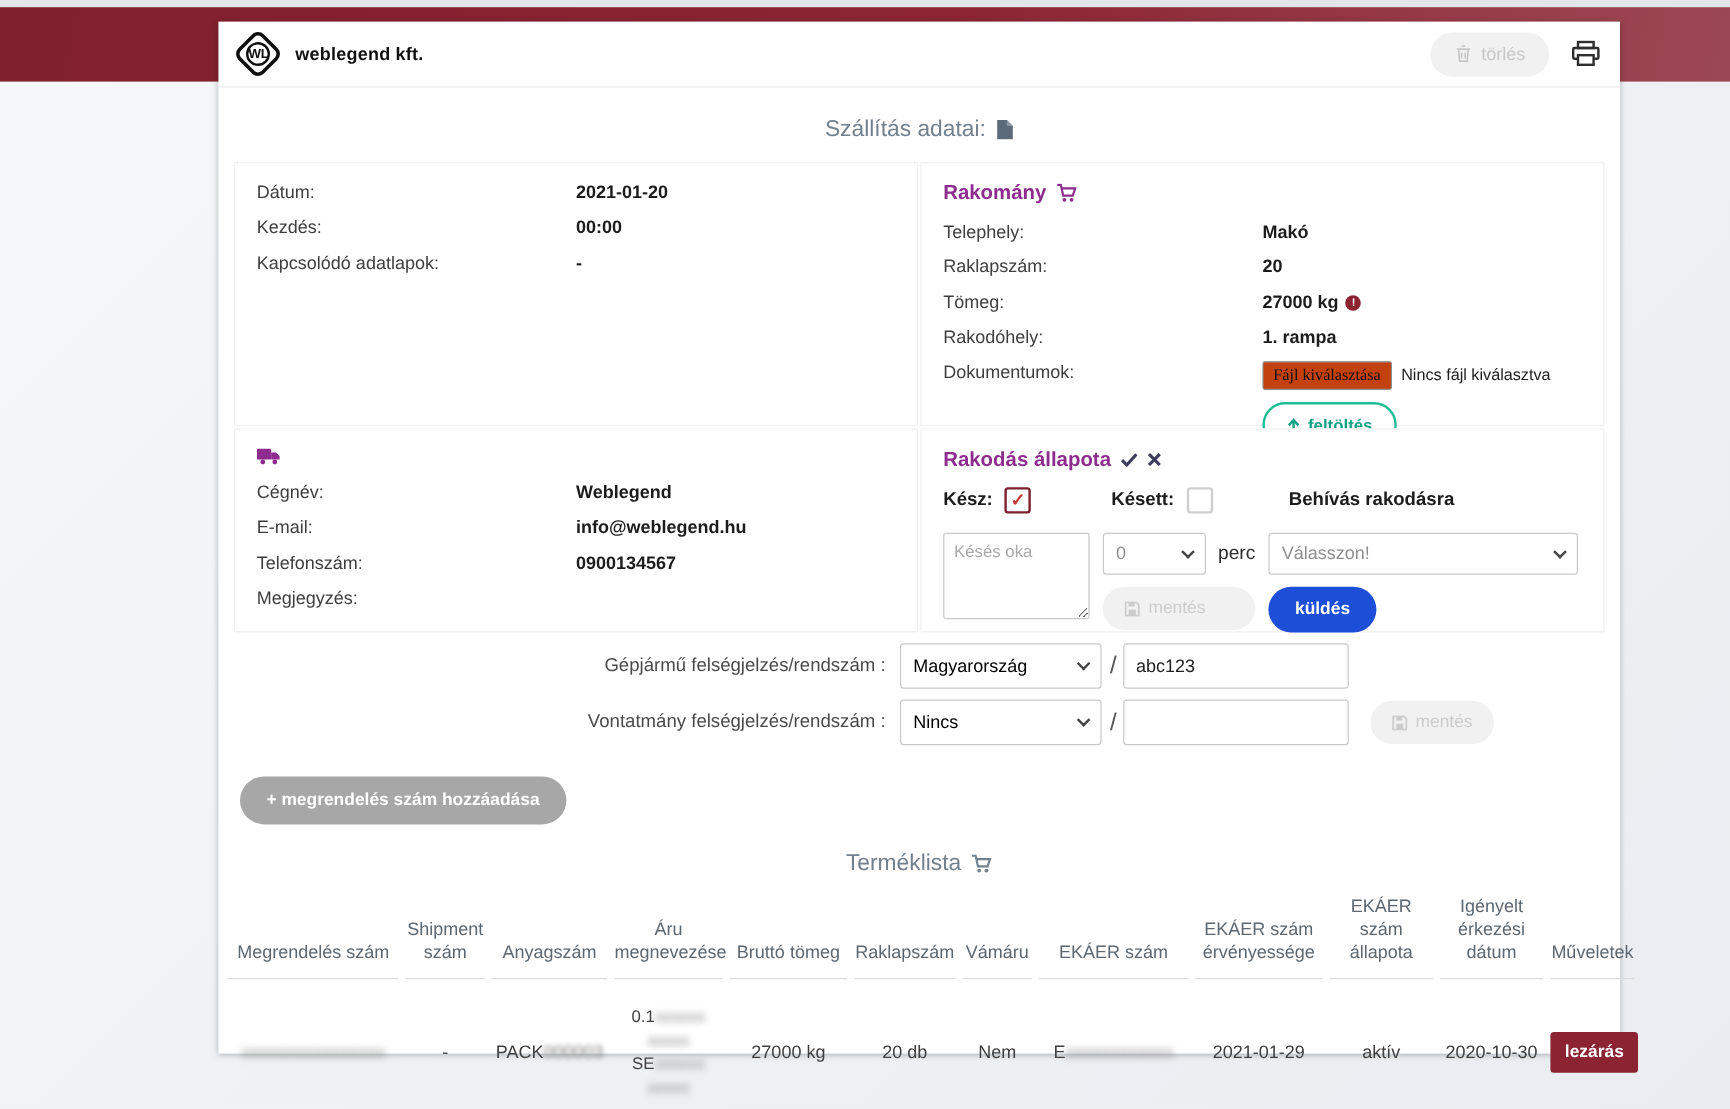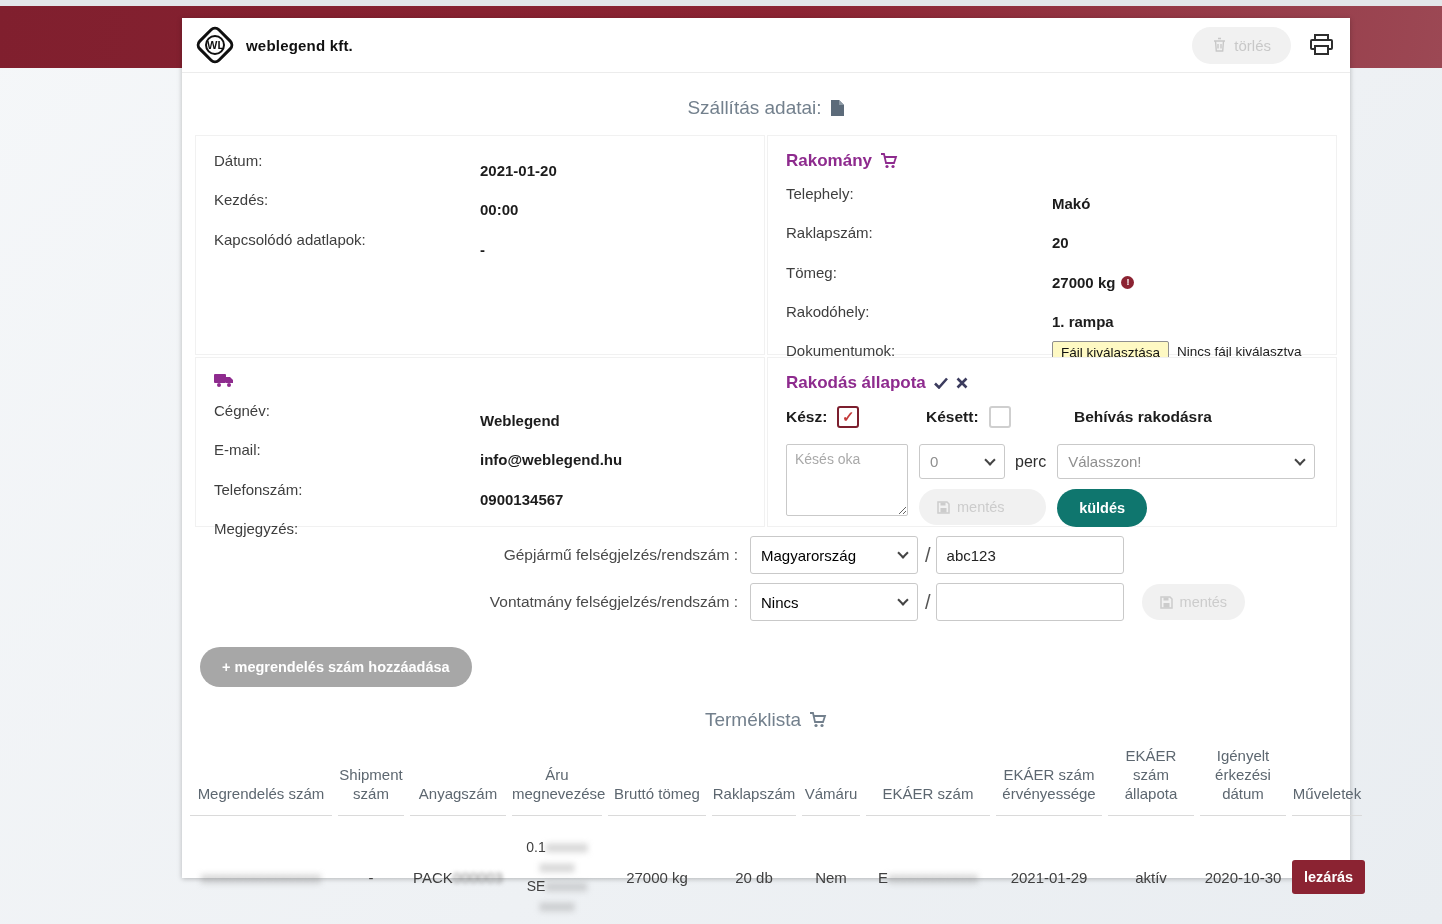--- a/index.html
+++ b/index.html
@@ -32,26 +32,26 @@
     display:flex; align-items:center; justify-content:center; gap:8px; }
 
   
   .panels { display:grid; grid-template-columns:1fr 1fr; gap:2px; padding:0 13px; }
   .panel { background:#fff; border:1px solid #f1f1f1; padding:15px 18px; }
   .panel.tall { height:220px; } .panel.short { height:170px; }
   .panel-title { color:#8e2b8e; font-size:17px; font-weight:bold; display:flex; align-items:center;
     gap:8px; margin-bottom:13px; }
   .field-row { display:flex; align-items:flex-start; margin-bottom:9px; font-size:15px; line-height:1.35; }
   .field-label { width:50%; color:#3e3e3e; }
-  .field-value { font-weight:bold; color:#1c1c1c; display:flex; align-items:center; gap:6px;margin-top:10px; }
+  .field-value { font-weight:bold; color:#1c1c1c; display:flex; align-items:center; gap:6px; }
   .info-dot { width:13px; height:13px; border-radius:50%; background:#8b2332; color:#fff; font-size:9px;
     font-weight:bold; text-align:center; line-height:13px; display:inline-block; }
   .file-wrap { display:flex; align-items:center; gap:8px; font-size:13.5px; color:#1c1c1c; }
-  .file-btn { border:1px solid #8f8f8f; background:#fef9c3; border-radius:2px; padding:3px 8px;
-    font-size:13.5px; font-family:Liberation Sans, sans-serif; color:#111; }
+  .file-btn { border:1px solid #8f8f8f; background:#c2410c; border-radius:2px; padding:3px 8px;
+    font-size:13.5px; font-family:Liberation Serif, serif; color:#111; }
   .upload-btn { display:inline-flex; align-items:center; gap:6px; margin-top:10px; background:#fff;
     border:2px solid #1fbd94; color:#13a384; font-weight:bold; font-size:14px; border-radius:22px;
     padding:9px 18px; font-family:inherit; }
 
   
   .status-head-row { display:flex; align-items:center; margin:4px 0 16px; font-size:15.5px; }
   .chk-group { display:flex; align-items:center; gap:10px; }
   .chk-label { font-weight:bold; color:#1c1c1c; }
   .checkbox { width:22px; height:22px; border-radius:3px; background:#fff; display:inline-flex;
     align-items:center; justify-content:center; }
@@ -63,21 +63,21 @@
     font-family:inherit; font-size:14px; padding:6px 8px; color:#444; }
   .delay-textarea::placeholder { color:#a9a9a9; }
   .sel { border:1px solid #c9c9c9; border-radius:3px; height:35px; background:#fff; display:flex;
     align-items:center; justify-content:space-between; padding:0 10px; font-size:15px; }
   .chev { width:8px; height:8px; border-right:2px solid #444; border-bottom:2px solid #444;
     transform:rotate(45deg); margin-top:-4px; flex:none; margin-left:8px; }
   .muted-text { color:#8f8f8f; }
   .perc { font-size:16px; color:#2e2e2e; margin-left:10px; line-height:35px; }
   .btn-disabled { display:inline-flex; align-items:center; gap:7px; background:#f1f1f1; color:#cccccc;
     border:none; border-radius:22px; padding:10px 18px; font-size:14.5px; font-family:inherit; }
-  .btn-send { background:#0f766e; color:#fff; font-weight:bold; border:none; border-radius:22px;
+  .btn-send { background:#1d4ed8; color:#fff; font-weight:bold; border:none; border-radius:22px;
     padding:11px 22px; font-size:14.5px; font-family:inherit; }
   .stack { display:flex; flex-direction:column; gap:10px; }
 
   
   .vehicle-row { display:flex; align-items:center; margin-top:9px; }
   .vehicle-row:first-of-type { margin-top:22px; }
   .v-label { width:568px; text-align:right; color:#4a4a4a; font-size:15.5px; padding-right:12px; }
   .v-select { width:168px; height:38px; }
   .v-slash { font-size:20px; color:#555; margin:0 5px 0 7px; font-weight:300; }
   .v-input { width:188px; height:38px; border:1px solid #c9c9c9; border-radius:3px; padding:0 10px;

